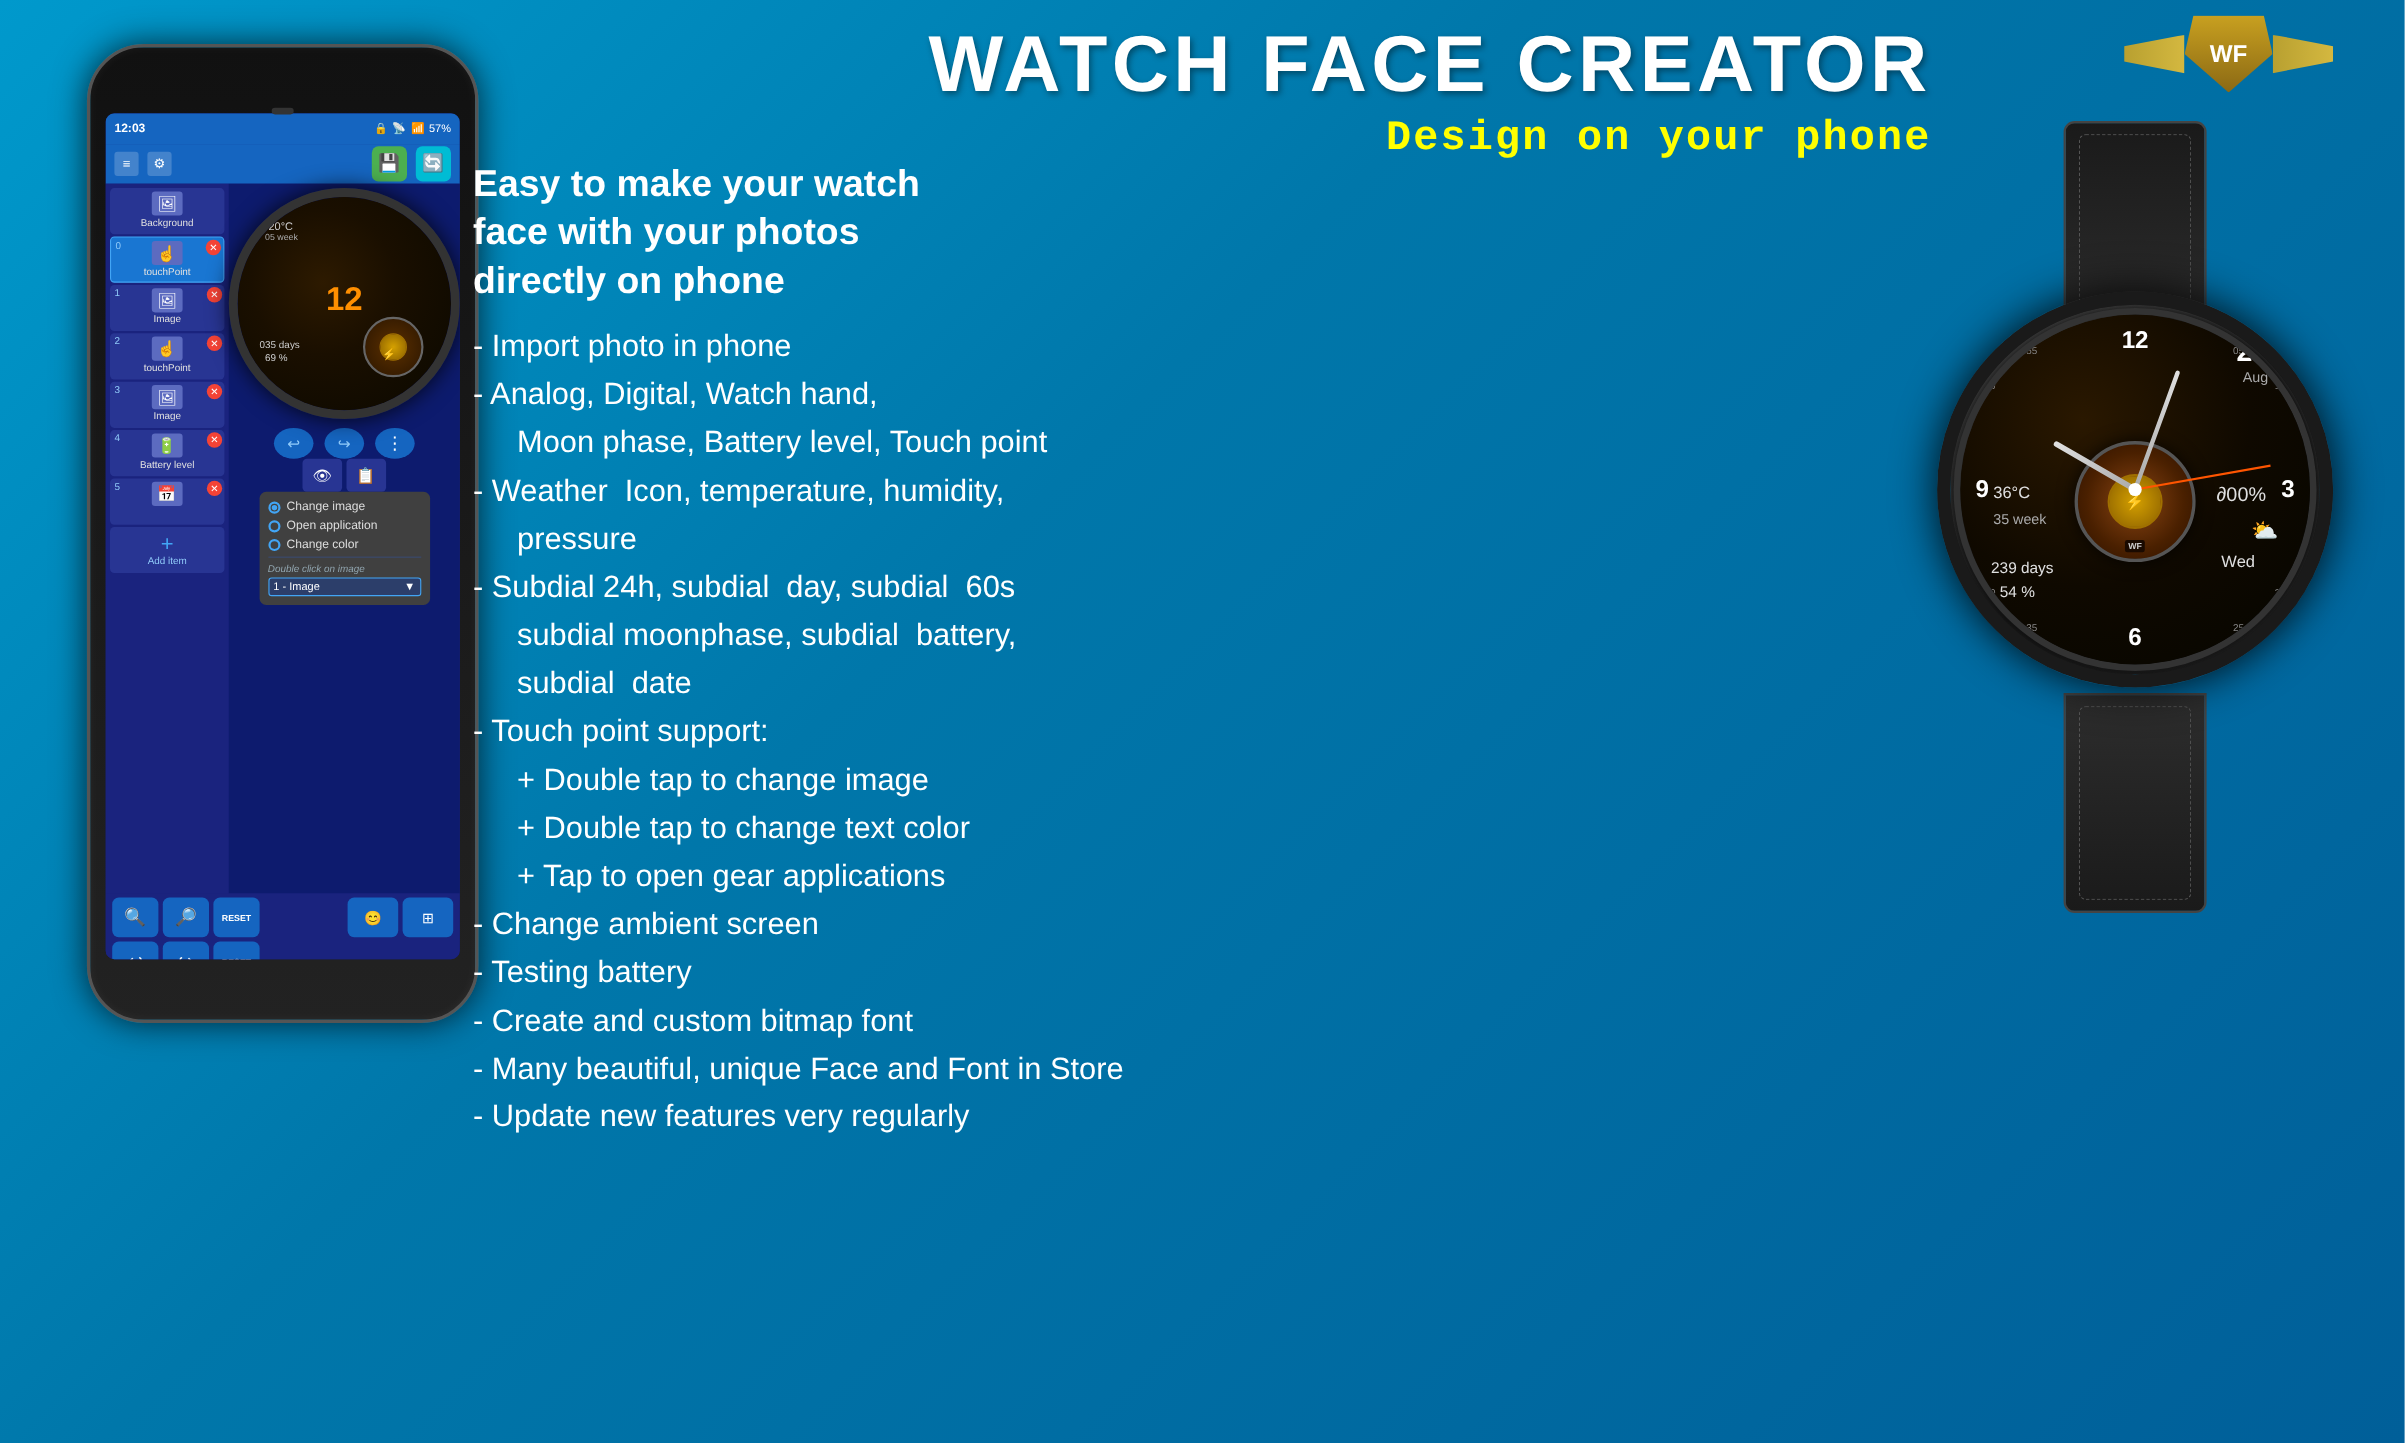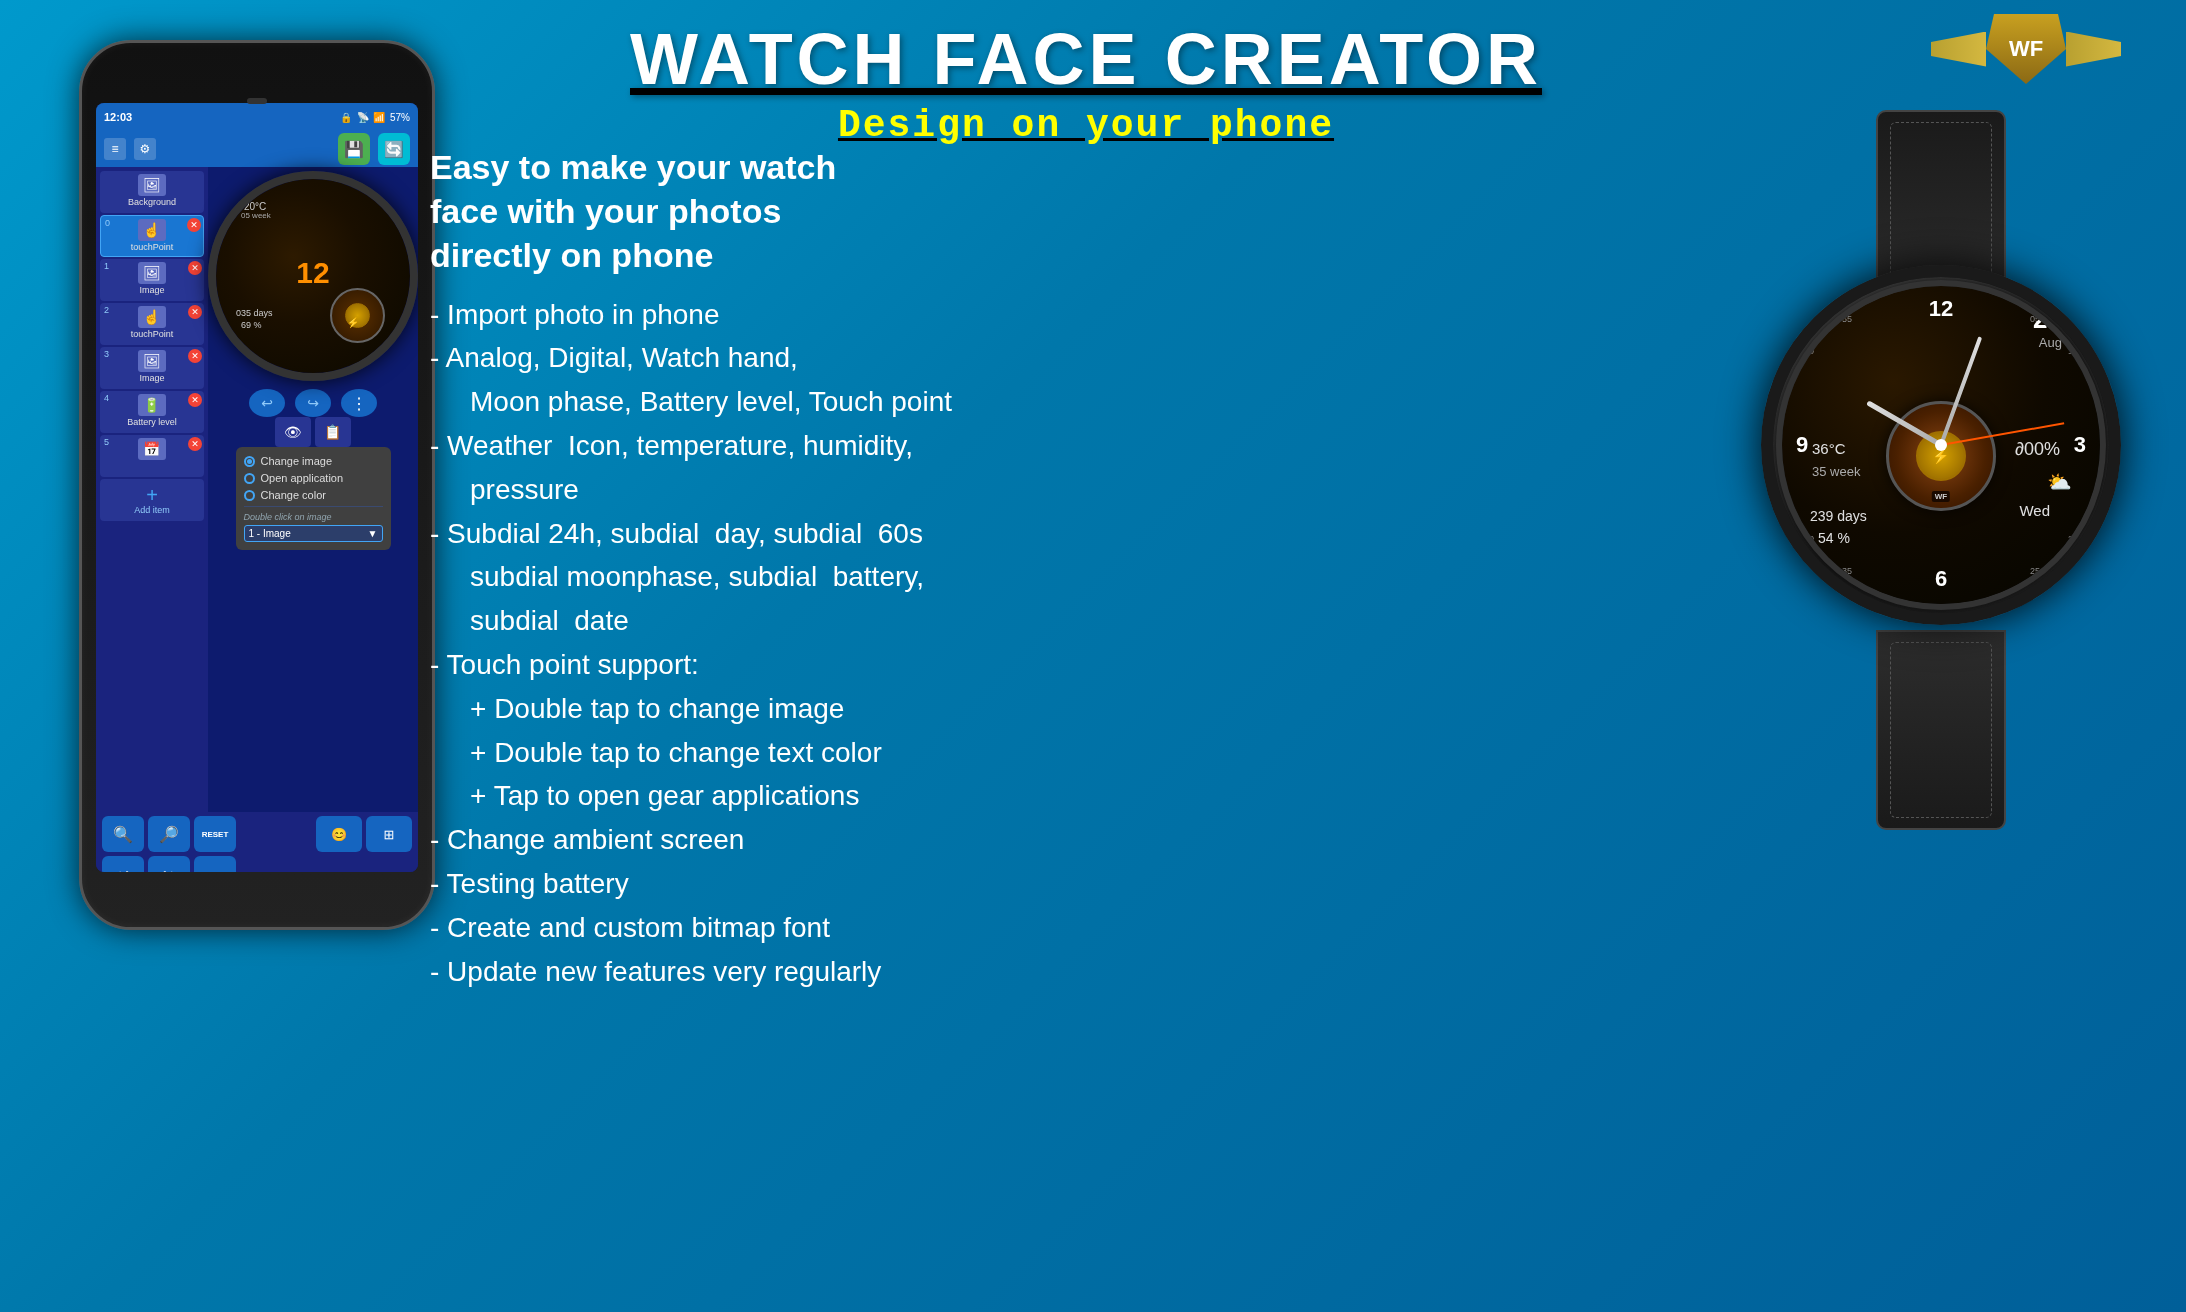--- a/index.html
+++ b/index.html
@@ -10,23 +10,22 @@
       font-family: Arial, sans-serif;
       overflow: hidden;
       position: relative;
     }
 
     
     .title-area {
       position: absolute;
       top: 18px;
       left: 430px;
-      right: 444px;
-      text-align: center;
-      text-decoration: underline;
+      right: 430px;
+      text-align: right;
     }
     .main-title {
       font-size: 72px;
       font-weight: 900;
       color: white;
       letter-spacing: 4px;
       text-shadow: 2px 2px 6px rgba(0,0,0,0.4);
     }
     .sub-title {
       font-size: 38px;
@@ -857,20 +856,21 @@
   <div class="feature-item">- Subdial 24h, subdial &nbsp;day, subdial &nbsp;60s</div>
   <div class="feature-item indented">subdial moonphase, subdial &nbsp;battery,</div>
   <div class="feature-item indented">subdial &nbsp;date</div>
   <div class="feature-item">- Touch point support:</div>
   <div class="feature-item indented">+ Double tap to change image</div>
   <div class="feature-item indented">+ Double tap to change text color</div>
   <div class="feature-item indented">+ Tap to open gear applications</div>
   <div class="feature-item">- Change ambient screen</div>
   <div class="feature-item">- Testing battery</div>
   <div class="feature-item">- Create and custom bitmap font</div>
+  <div class="feature-item">- Many beautiful, unique Face and Font in Store</div>
   <div class="feature-item">- Update new features very regularly</div>
 </div>
 
 <div class="big-watch-area">
   <div class="big-watch-outer">
 
     <div class="strap-top"></div>
 
     <div class="strap-bottom"></div>
 

